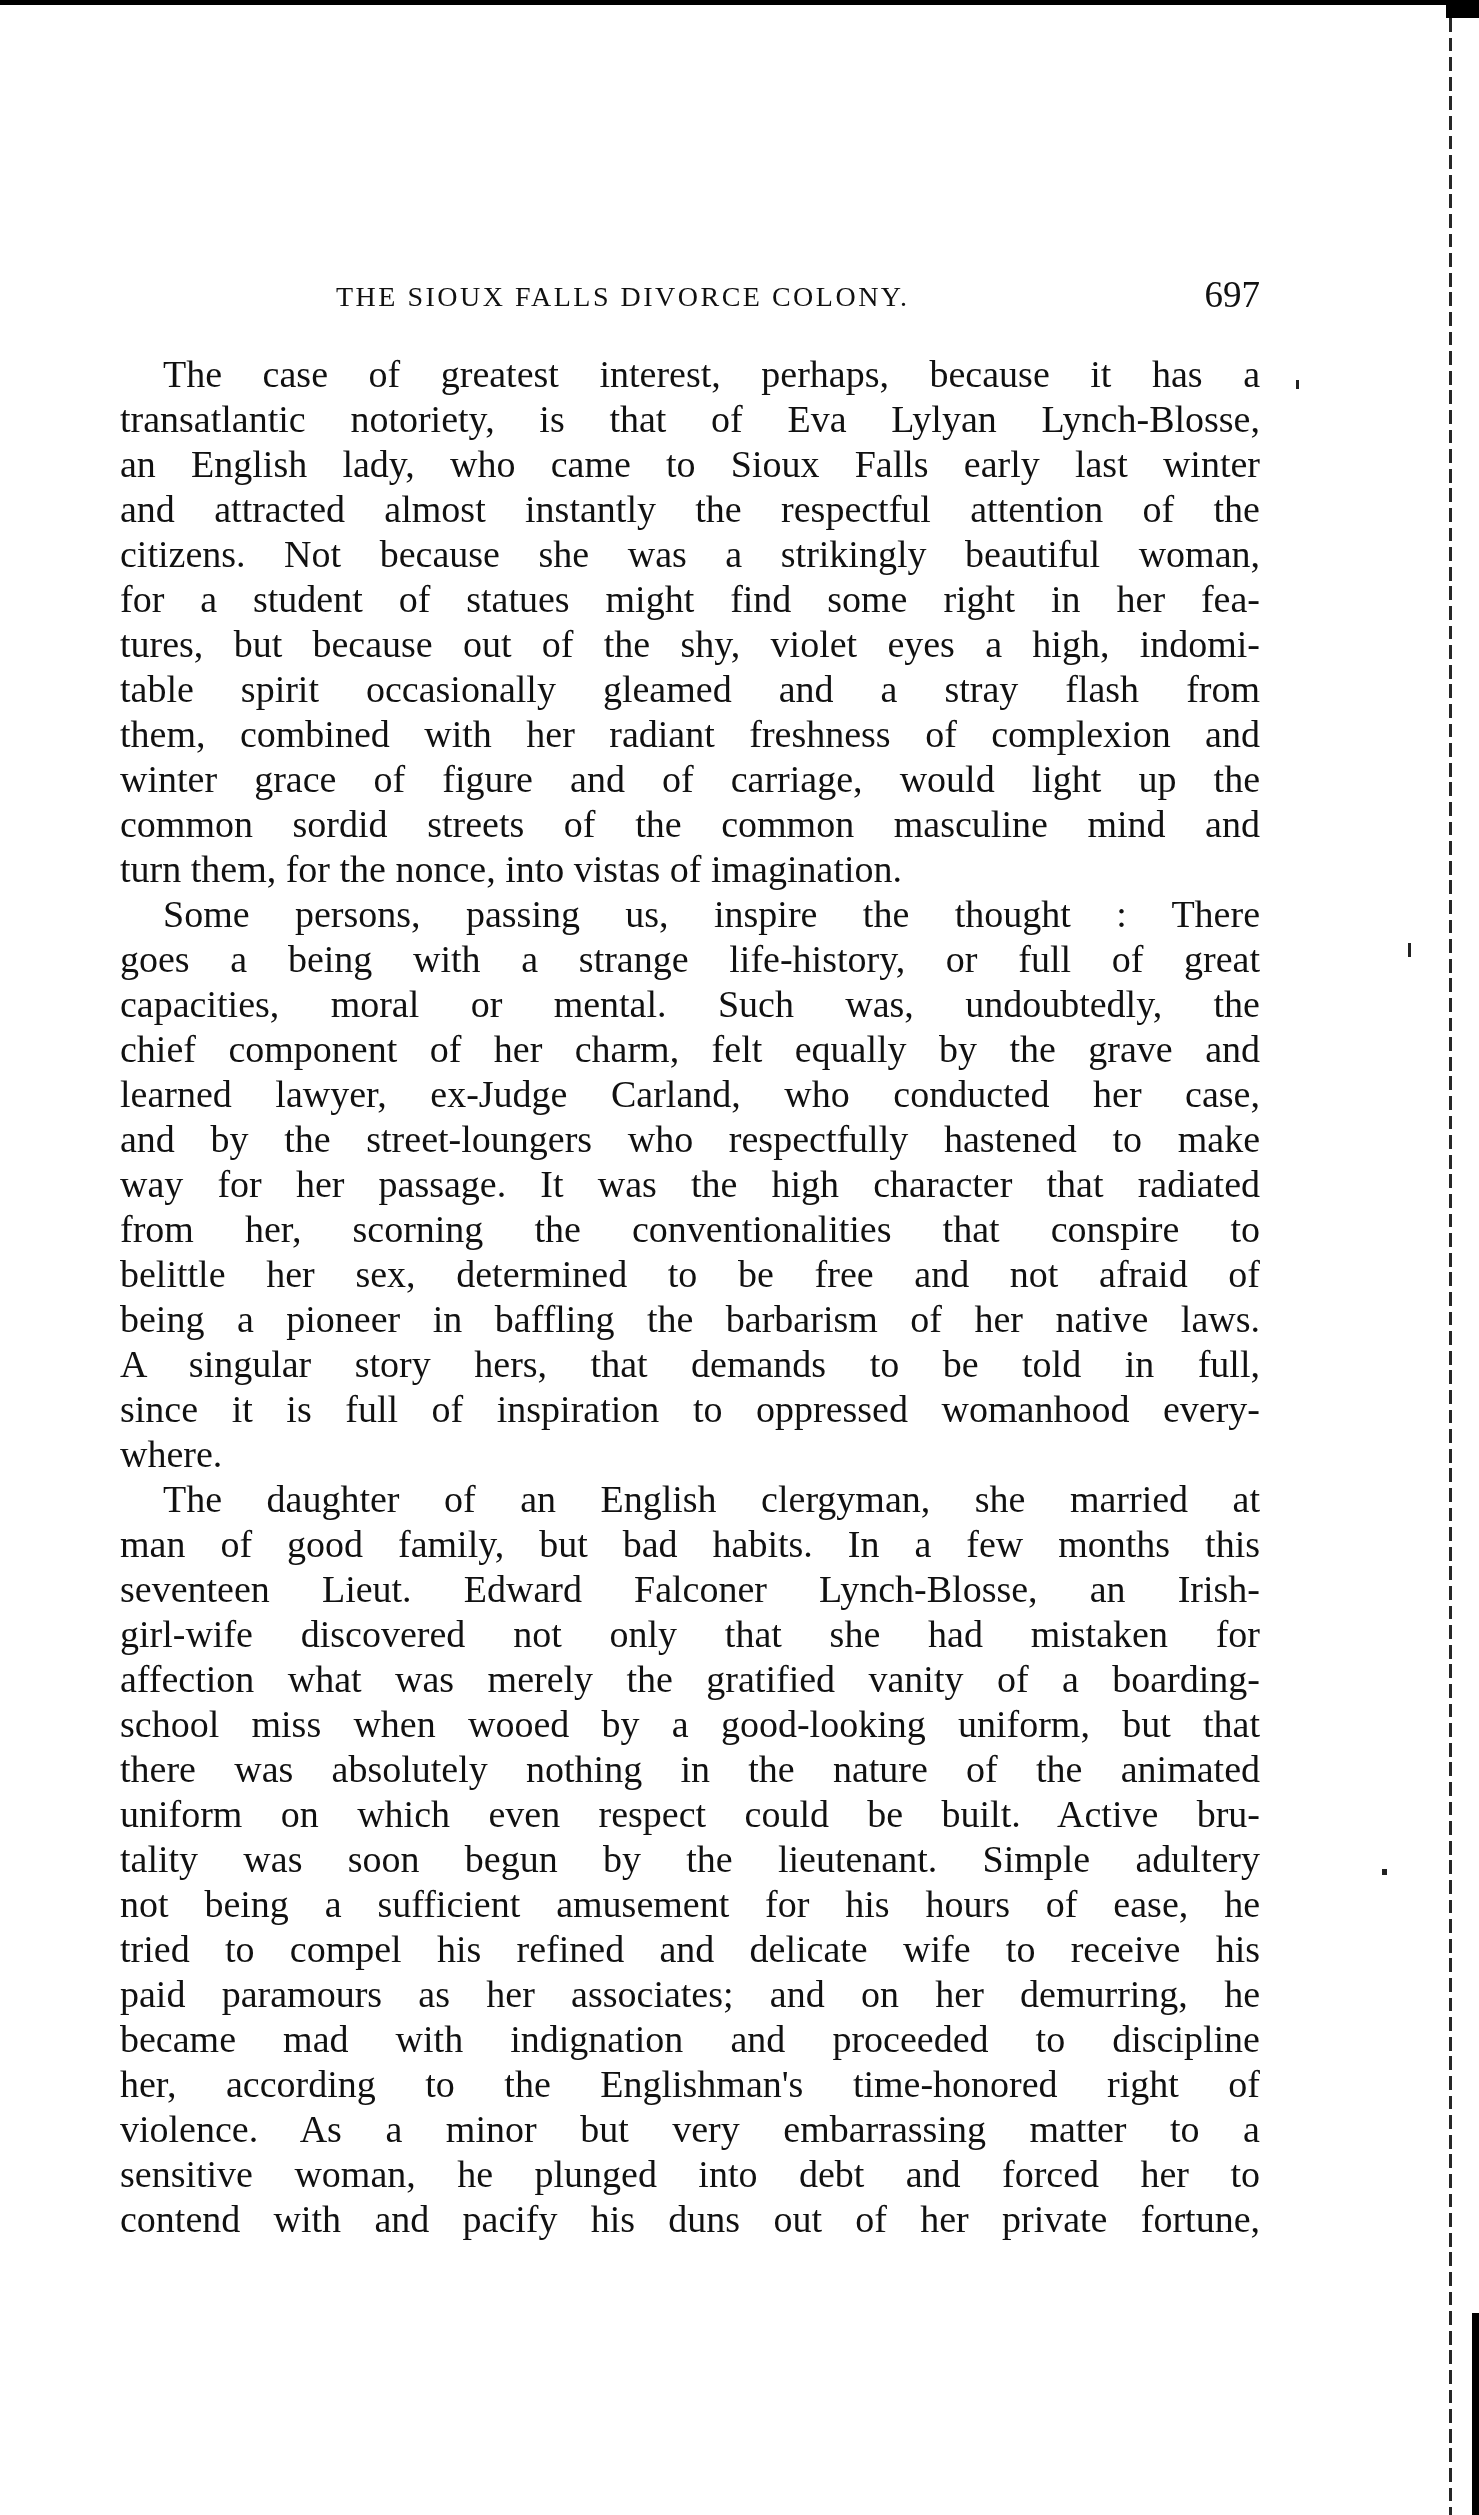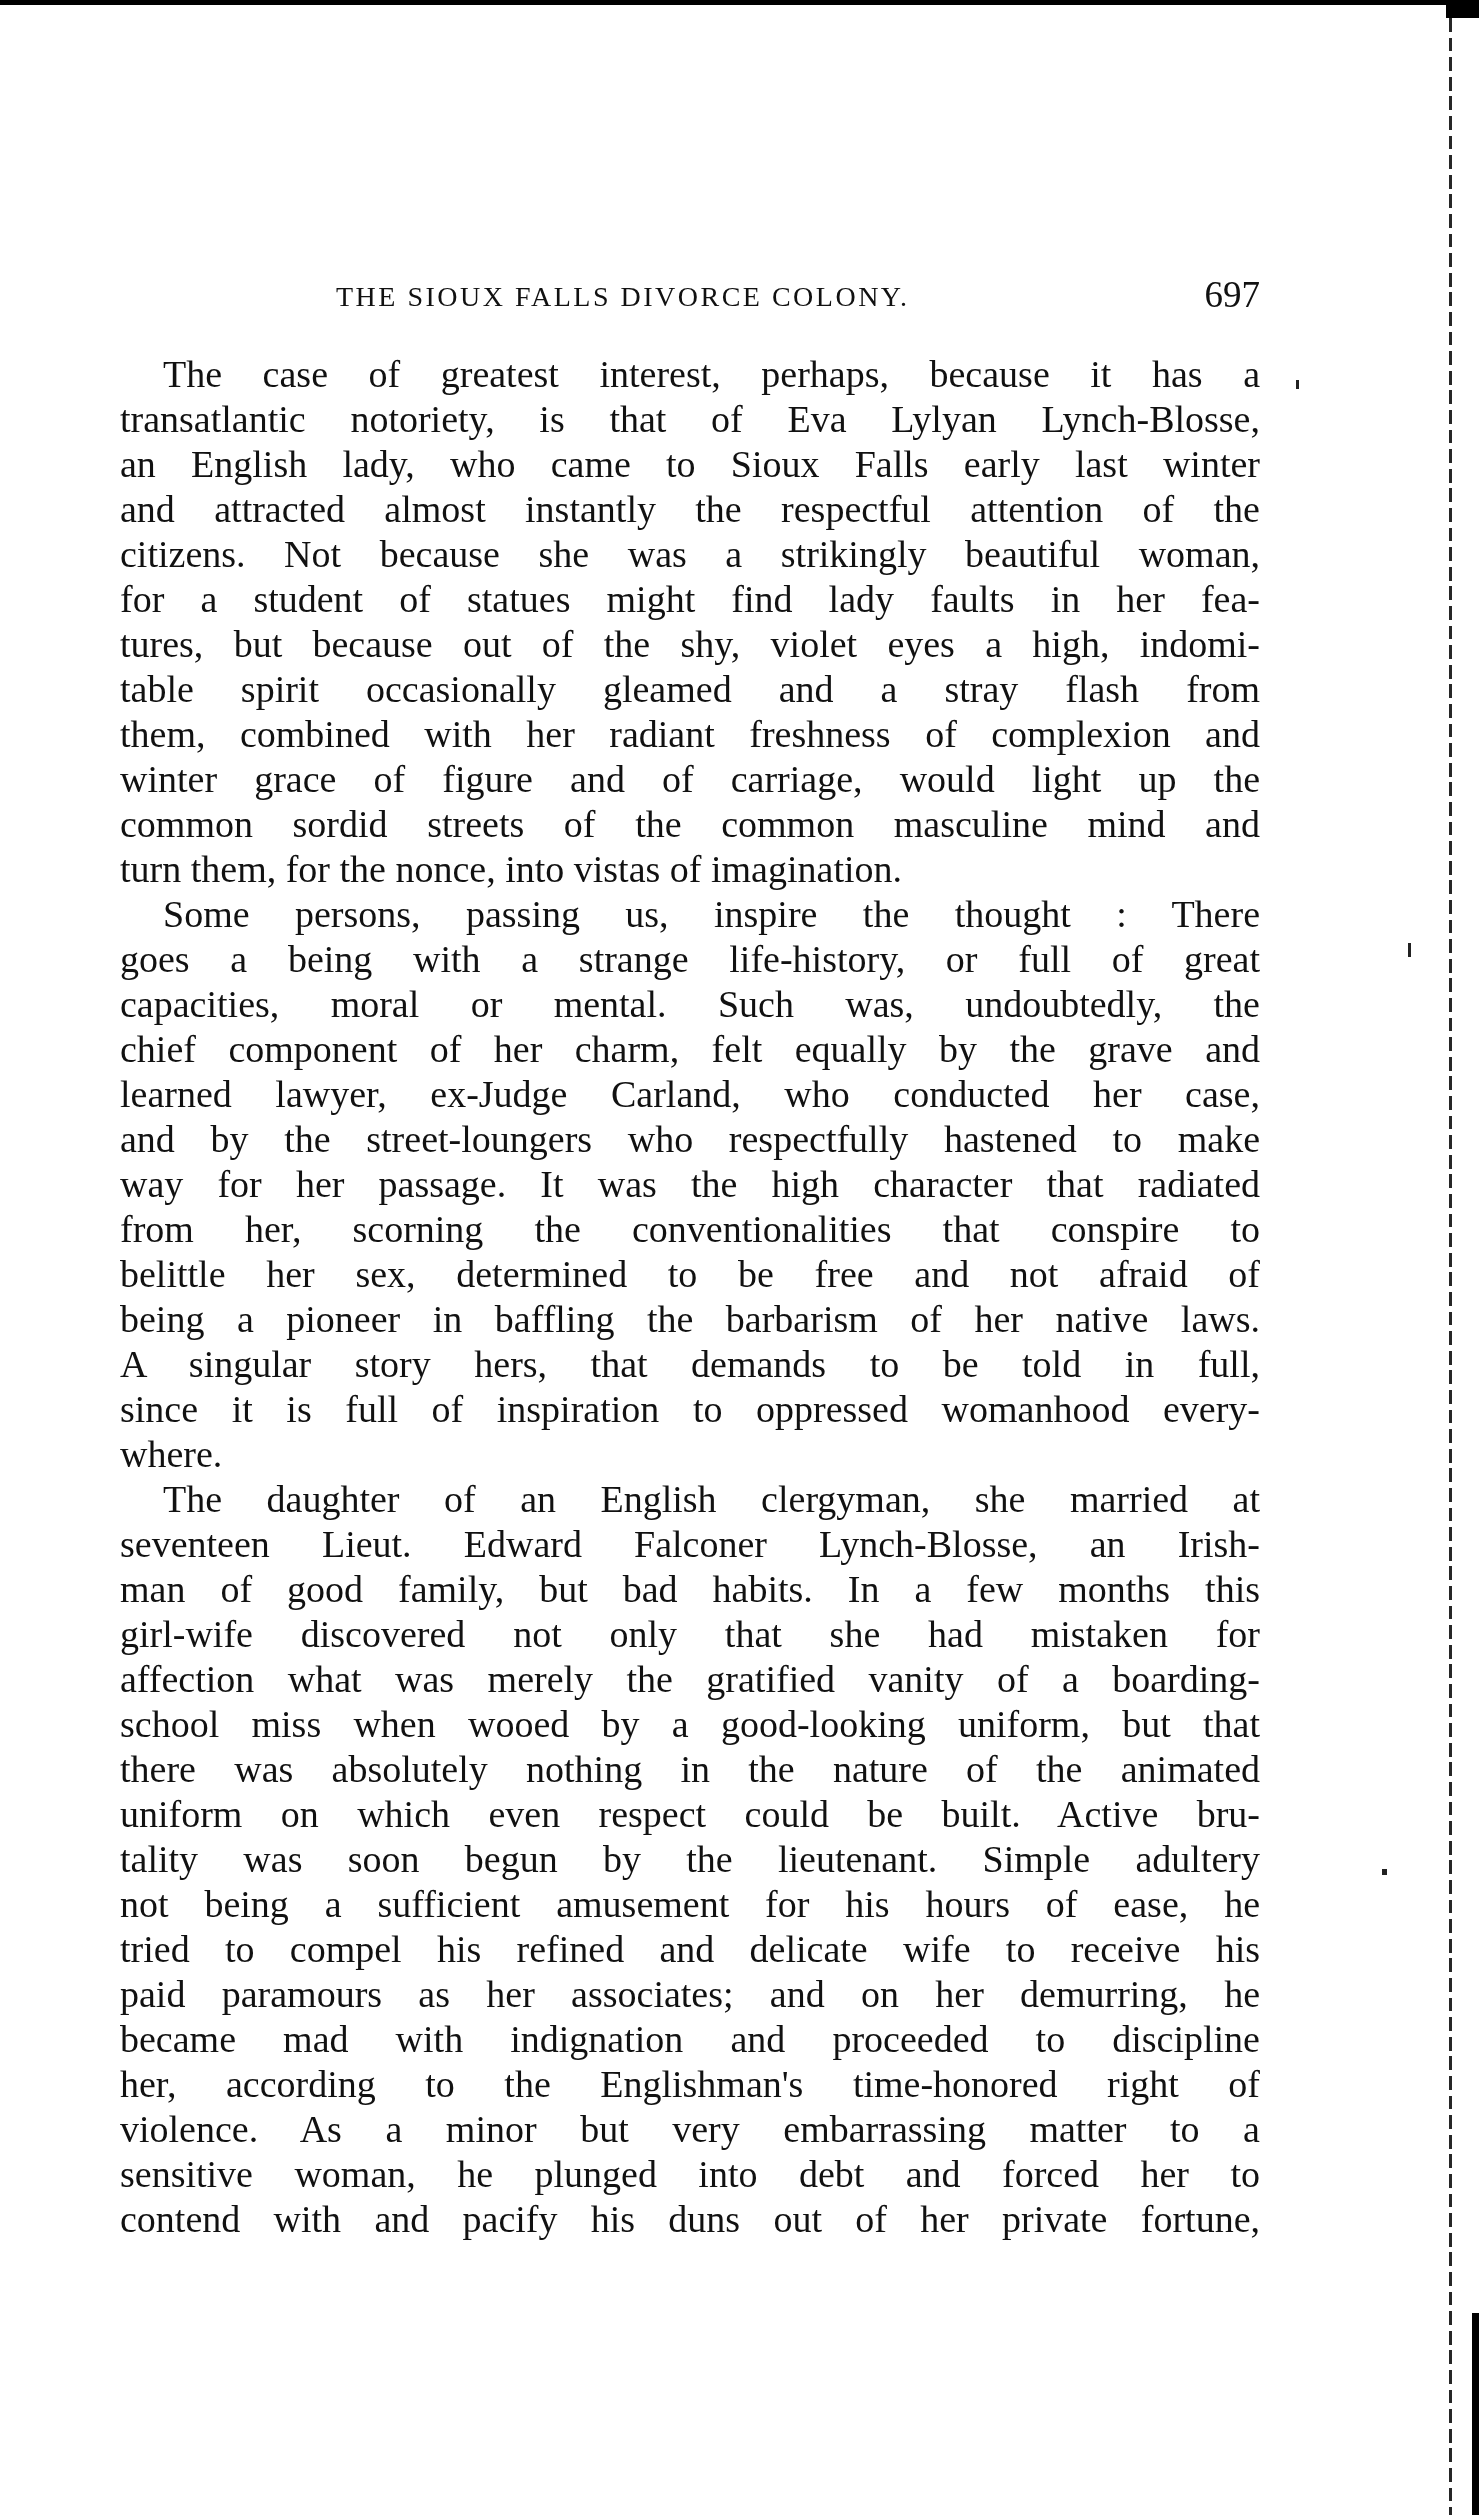--- a/index.html
+++ b/index.html
@@ -34,21 +34,21 @@
   <span class="page-number">697</span>
 </header>
 
 <main class="body-text">
   <p style="margin:0">
     <span class="line indent">The case of greatest interest, perhaps, because it has a</span>
     <span class="line">transatlantic notoriety, is that of Eva Lylyan Lynch-Blosse,</span>
     <span class="line">an English lady, who came to Sioux Falls early last winter</span>
     <span class="line">and attracted almost instantly the respectful attention of the</span>
     <span class="line">citizens. Not because she was a strikingly beautiful woman,</span>
-    <span class="line">for a student of statues might find lady faults in her fea-</span>
+    <span class="line">for a student of statues might find some right in her fea-</span>
     <span class="line">tures, but because out of the shy, violet eyes a high, indomi-</span>
     <span class="line">table spirit occasionally gleamed and a stray flash from</span>
     <span class="line">them, combined with her radiant freshness of complexion and</span>
     <span class="line">winter grace of figure and of carriage, would light up the</span>
     <span class="line">common sordid streets of the common masculine mind and</span>
     <span class="line last">turn them, for the nonce, into vistas of imagination.</span>
   </p>
   <p style="margin:0">
     <span class="line indent">Some persons, passing us, inspire the thought : There</span>
     <span class="line">goes a being with a strange life-history, or full of great</span>
@@ -59,22 +59,22 @@
     <span class="line">way for her passage. It was the high character that radiated</span>
     <span class="line">from her, scorning the conventionalities that conspire to</span>
     <span class="line">belittle her sex, determined to be free and not afraid of</span>
     <span class="line">being a pioneer in baffling the barbarism of her native laws.</span>
     <span class="line">A singular story hers, that demands to be told in full,</span>
     <span class="line">since it is full of inspiration to oppressed womanhood every-</span>
     <span class="line last">where.</span>
   </p>
   <p style="margin:0">
     <span class="line indent">The daughter of an English clergyman, she married at</span>
+    <span class="line">man of good family, but bad habits. In a few months this</span>
     <span class="line">seventeen Lieut. Edward Falconer Lynch-Blosse, an Irish-</span>
-    <span class="line">man of good family, but bad habits. In a few months this</span>
     <span class="line">girl-wife discovered not only that she had mistaken for</span>
     <span class="line">affection what was merely the gratified vanity of a boarding-</span>
     <span class="line">school miss when wooed by a good-looking uniform, but that</span>
     <span class="line">there was absolutely nothing in the nature of the animated</span>
     <span class="line">uniform on which even respect could be built. Active bru-</span>
     <span class="line">tality was soon begun by the lieutenant. Simple adultery</span>
     <span class="line">not being a sufficient amusement for his hours of ease, he</span>
     <span class="line">tried to compel his refined and delicate wife to receive his</span>
     <span class="line">paid paramours as her associates; and on her demurring, he</span>
     <span class="line">became mad with indignation and proceeded to discipline</span>

